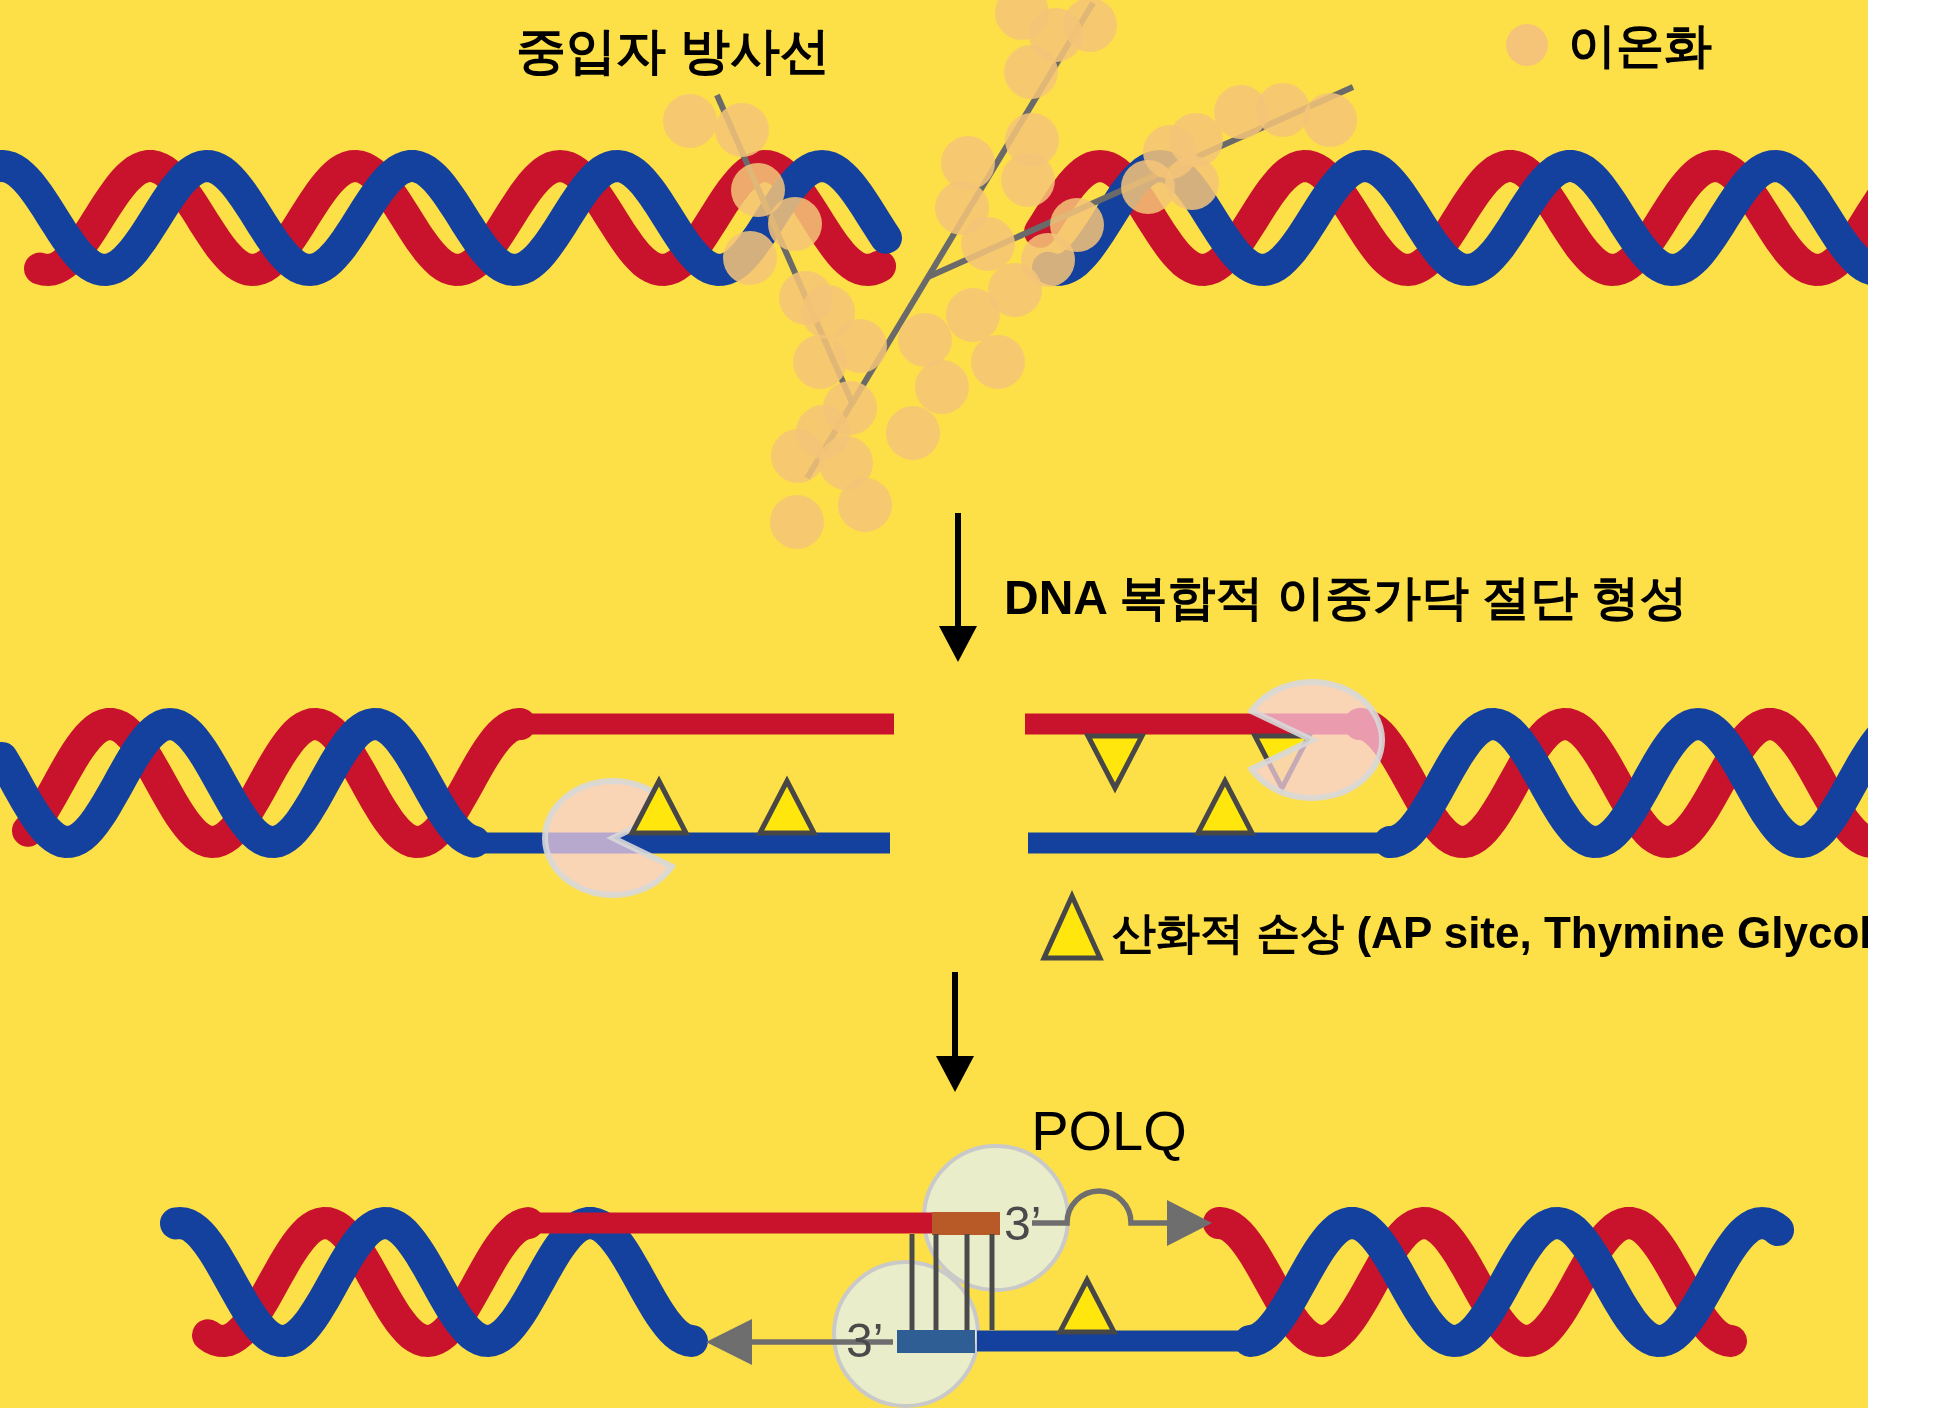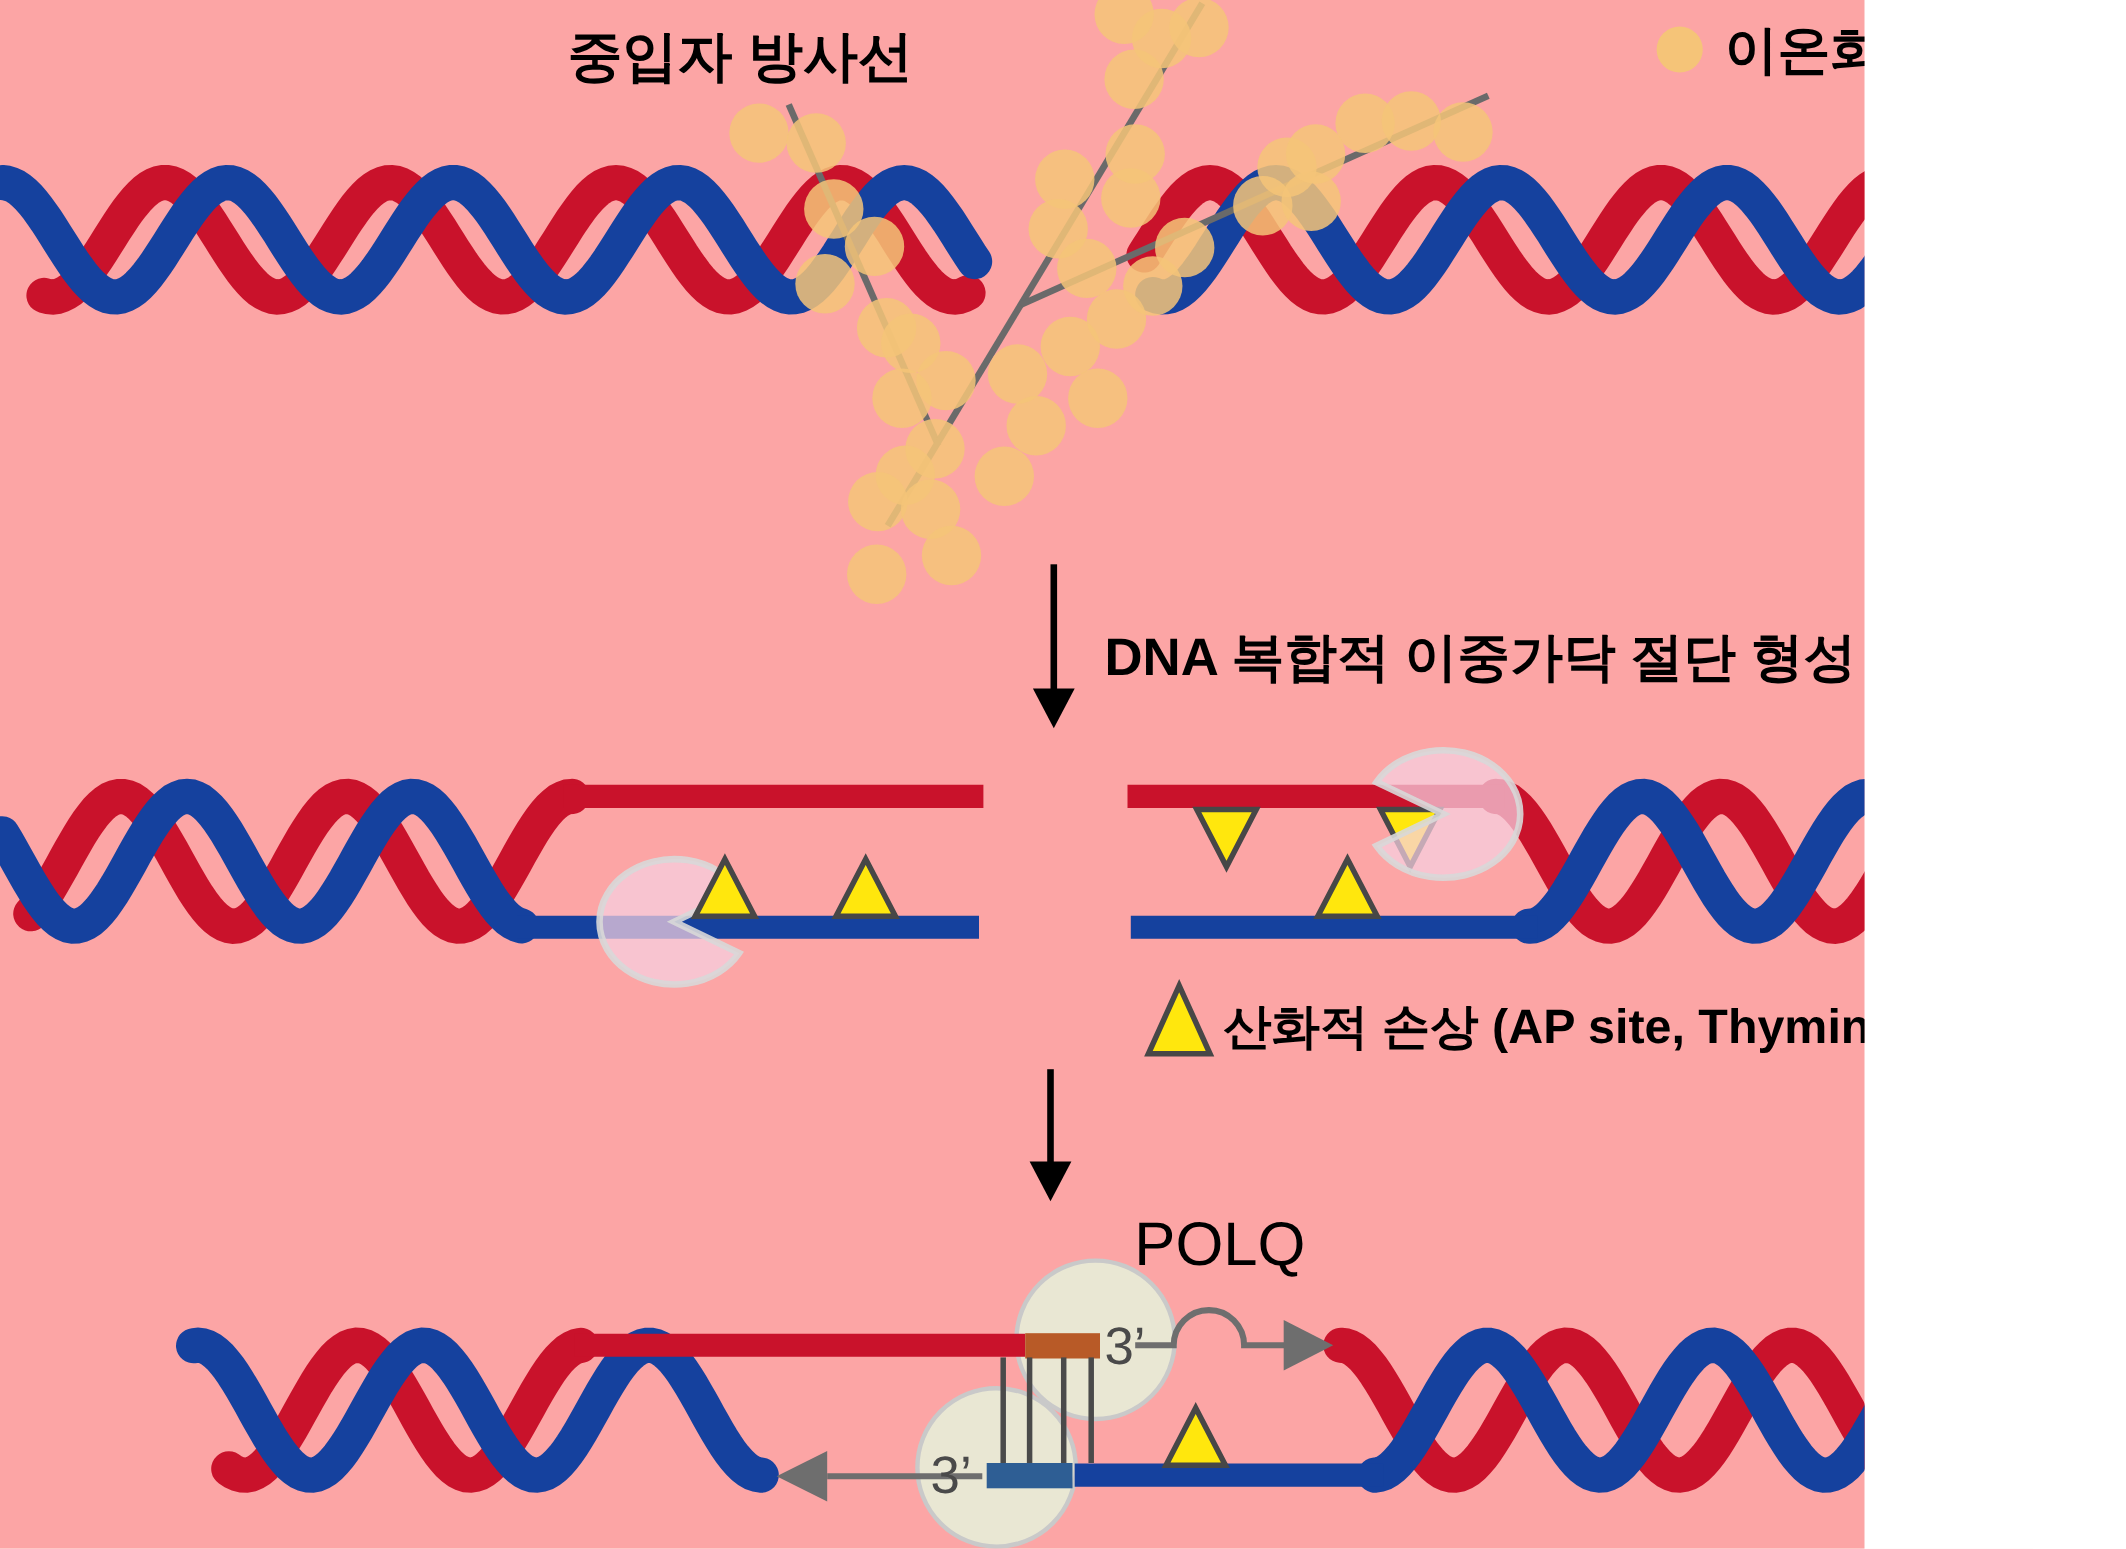--- a/index.html
+++ b/index.html
@@ -1,16 +1,16 @@
 <!DOCTYPE html>
 <html><head>
 <meta charset="utf-8">
 <style>
   html,body{margin:0;padding:0;background:#ffffff;}
-  .stage{position:relative;width:1695px;height:1408px;background:#fca5a5;overflow:hidden;
+  .stage{position:relative;width:1868px;height:1408px;background:#fde047;overflow:hidden;
          font-family:"Liberation Sans","DejaVu Sans",sans-serif;}
   svg{display:block;}
   text{font-family:"Liberation Sans","DejaVu Sans",sans-serif;}
   .t-bold{font-weight:700;}
   .t-med{font-weight:500;}
 </style>
 </head>
 <body>
 
 <div class="stage">

